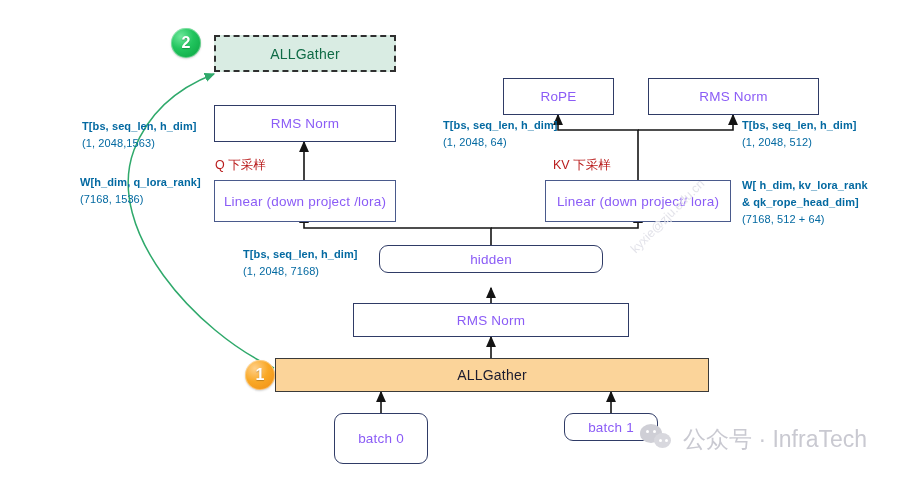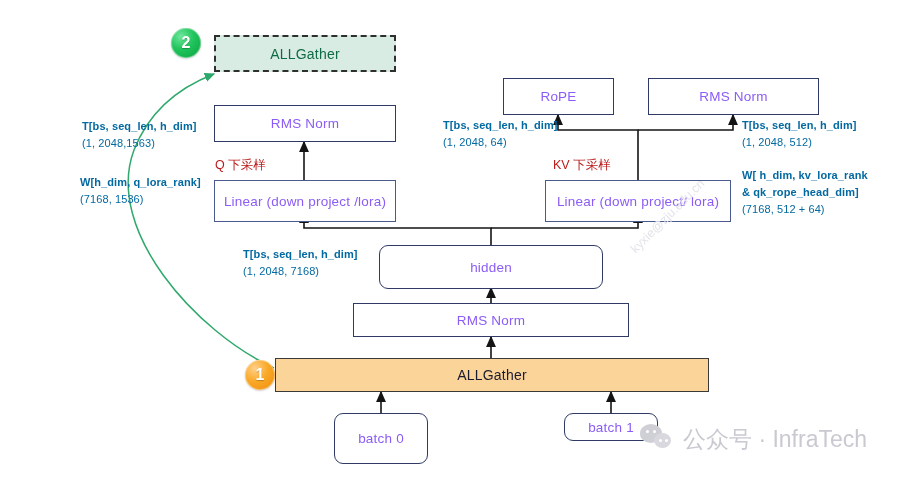--- a/index.html
+++ b/index.html
@@ -173,21 +173,21 @@
   </div>
 
   <div class="box" style="left:648px; top:78px; width:171px; height:37px;">
     <span>RMS Norm</span>
   </div>
 
   <div class="box linear" style="left:545px; top:180px; width:186px; height:42px;">
     <span>Linear (down project/ lora)</span>
   </div>
 
-  <div class="box rounded" style="left:379px; top:245px; width:224px; height:44px;">
+  <div class="box rounded" style="left:379px; top:245px; width:224px; height:28px;">
     <span>hidden</span>
   </div>
 
   <div class="box" style="left:353px; top:303px; width:276px; height:34px;">
     <span>RMS Norm</span>
   </div>
 
   <div class="box allgather-bottom" style="left:275px; top:358px; width:434px; height:34px;">
     <span>ALLGather</span>
   </div>
@@ -224,21 +224,21 @@
   <div class="lbl" style="left:443px; top:117px;">
     <div><b>T[bs, seq_len, h_dim]</b></div>
     <div>(1, 2048, 64)</div>
   </div>
 
   <div class="lbl" style="left:742px; top:117px;">
     <div><b>T[bs, seq_len, h_dim]</b></div>
     <div>(1, 2048, 512)</div>
   </div>
 
-  <div class="lbl" style="left:742px; top:167px;">
+  <div class="lbl" style="left:742px; top:177px;">
     <div><b>W[ h_dim, kv_lora_rank</b></div>
     <div><b>&amp; qk_rope_head_dim]</b></div>
     <div>(7168, 512 + 64)</div>
   </div>
 
   <div class="lbl" style="left:243px; top:246px;">
     <div><b>T[bs, seq_len, h_dim]</b></div>
     <div>(1, 2048, 7168)</div>
   </div>
 

